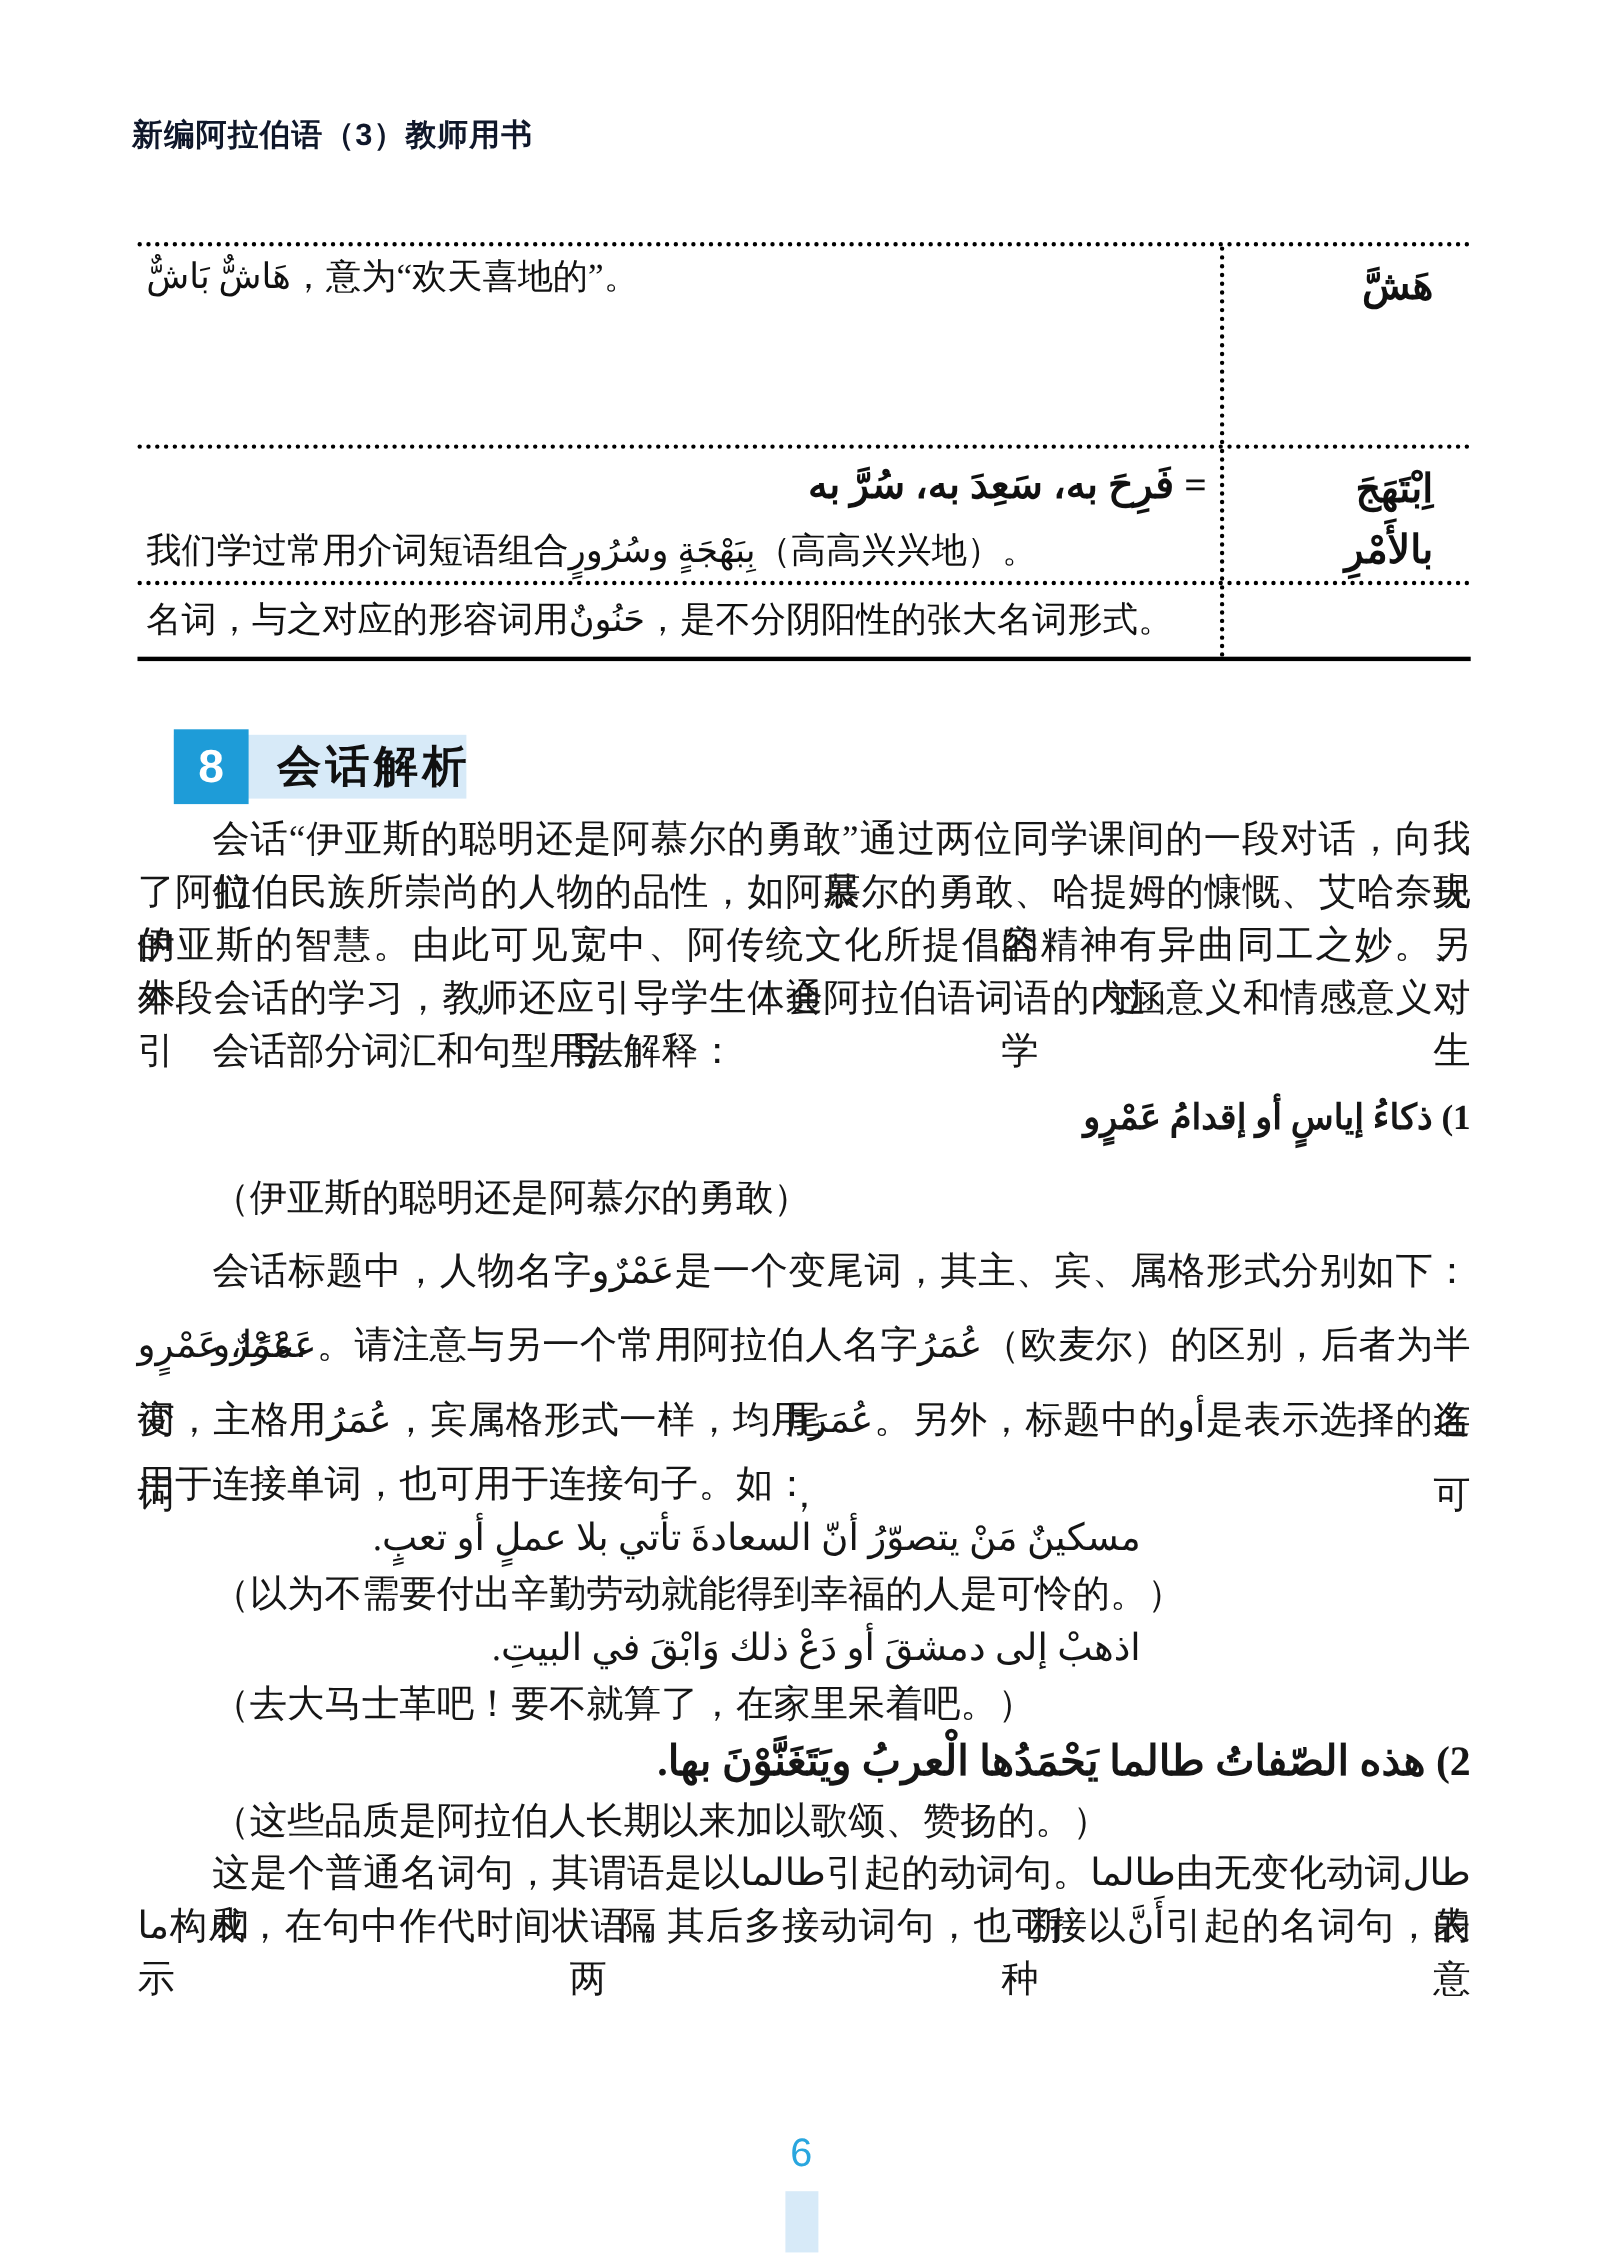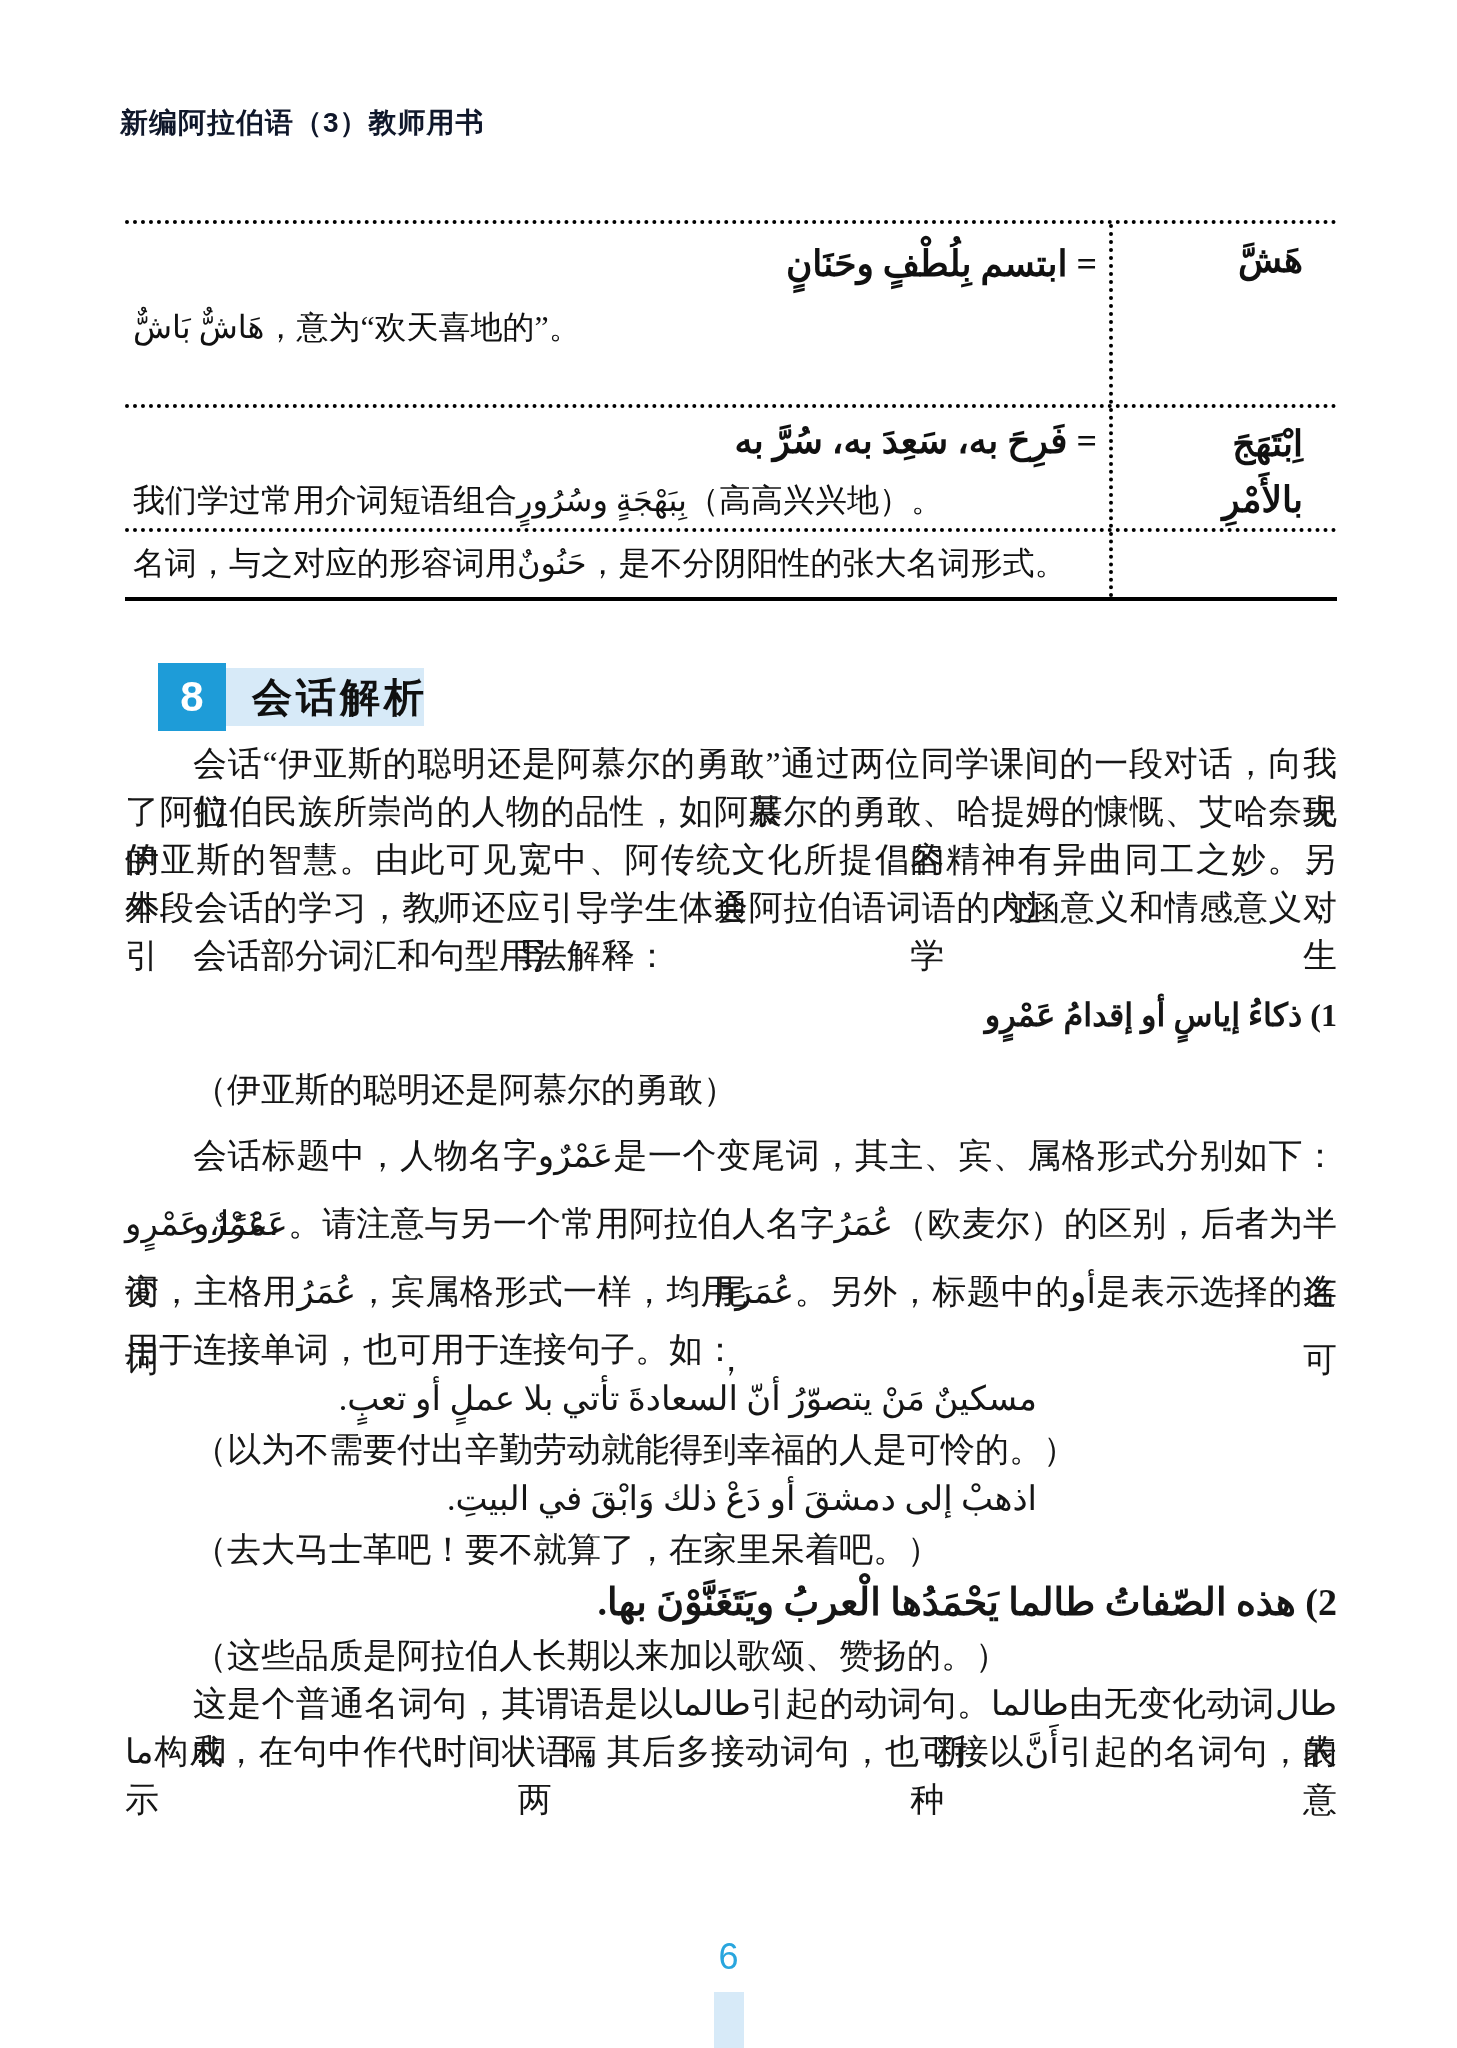--- a/index.html
+++ b/index.html
@@ -85,21 +85,20 @@
 </head>
 <body>
 
 <div id="page">
 
   <div class="running-head">新编阿拉伯语（3）教师用书</div>
 
   <div class="vtable">
     <div class="vrow r1 sep">
       <div class="vcell-def">
-        <div class="ar-def">= ابتسم بِلُطْفٍ وحَنَانٍ</div>
         <div class="cn-note">هَاشٌّ بَاشٌّ，意为“欢天喜地的”。</div>
       </div>
       <div class="vcell-term">
         <div>هَشَّ</div>
       </div>
     </div>
     <div class="vrow r2 sep">
       <div class="vcell-def">
         <div class="ar-def">= فَرِحَ به، سَعِدَ به، سُرَّ به</div>
         <div class="cn-note">我们学过常用介词短语组合بِبَهْجَةٍ وسُرُورٍ（高高兴兴地）。</div>

